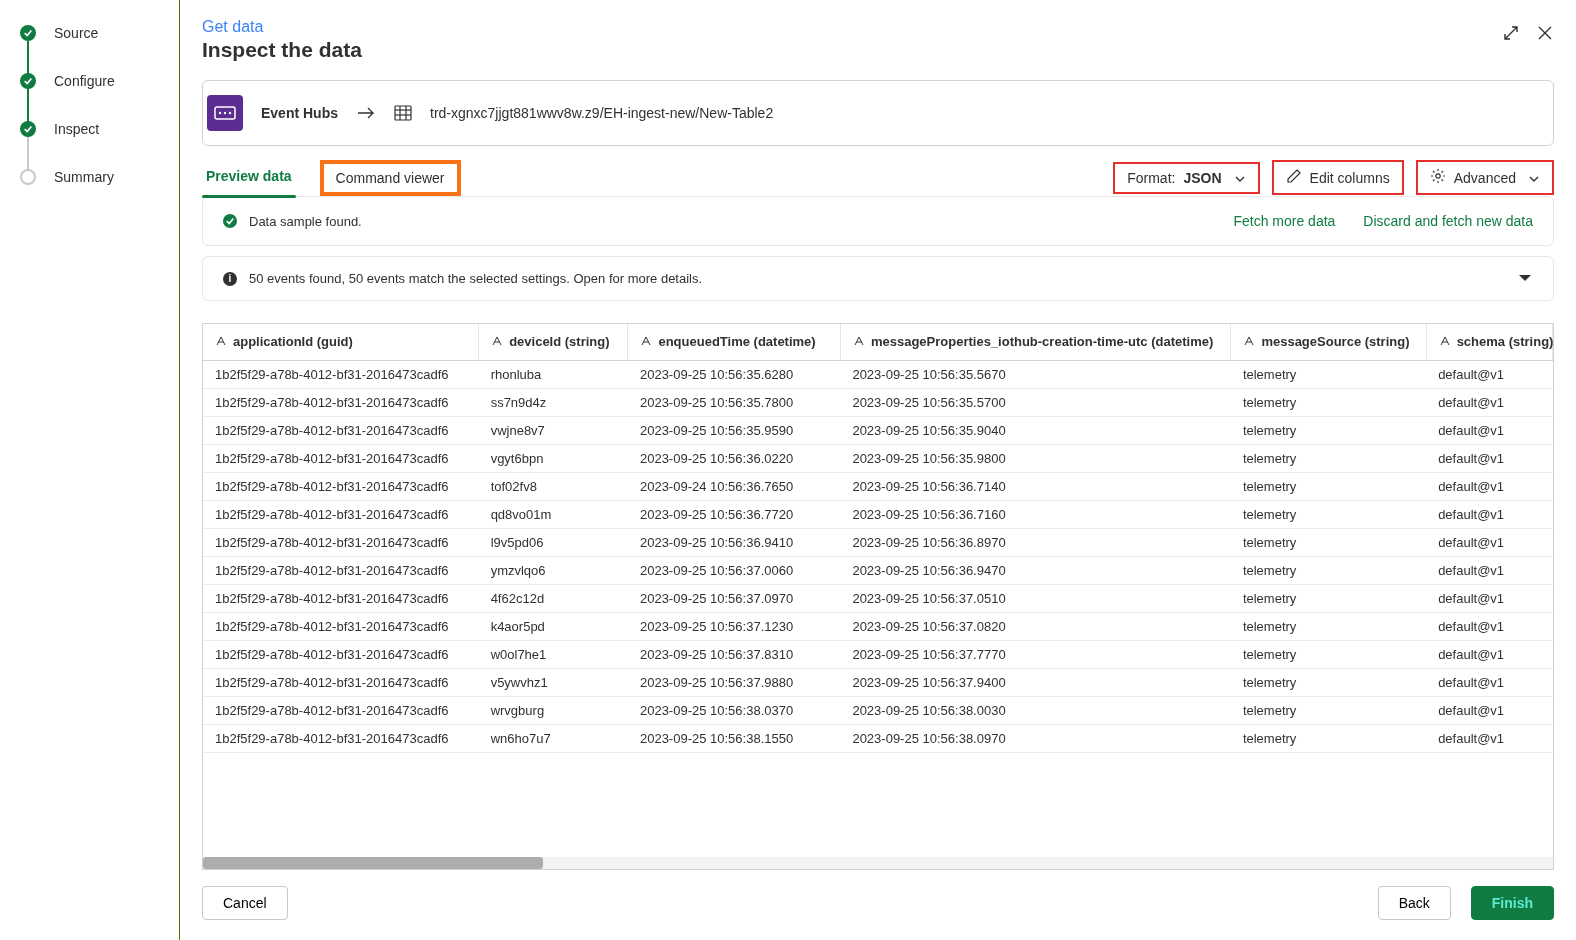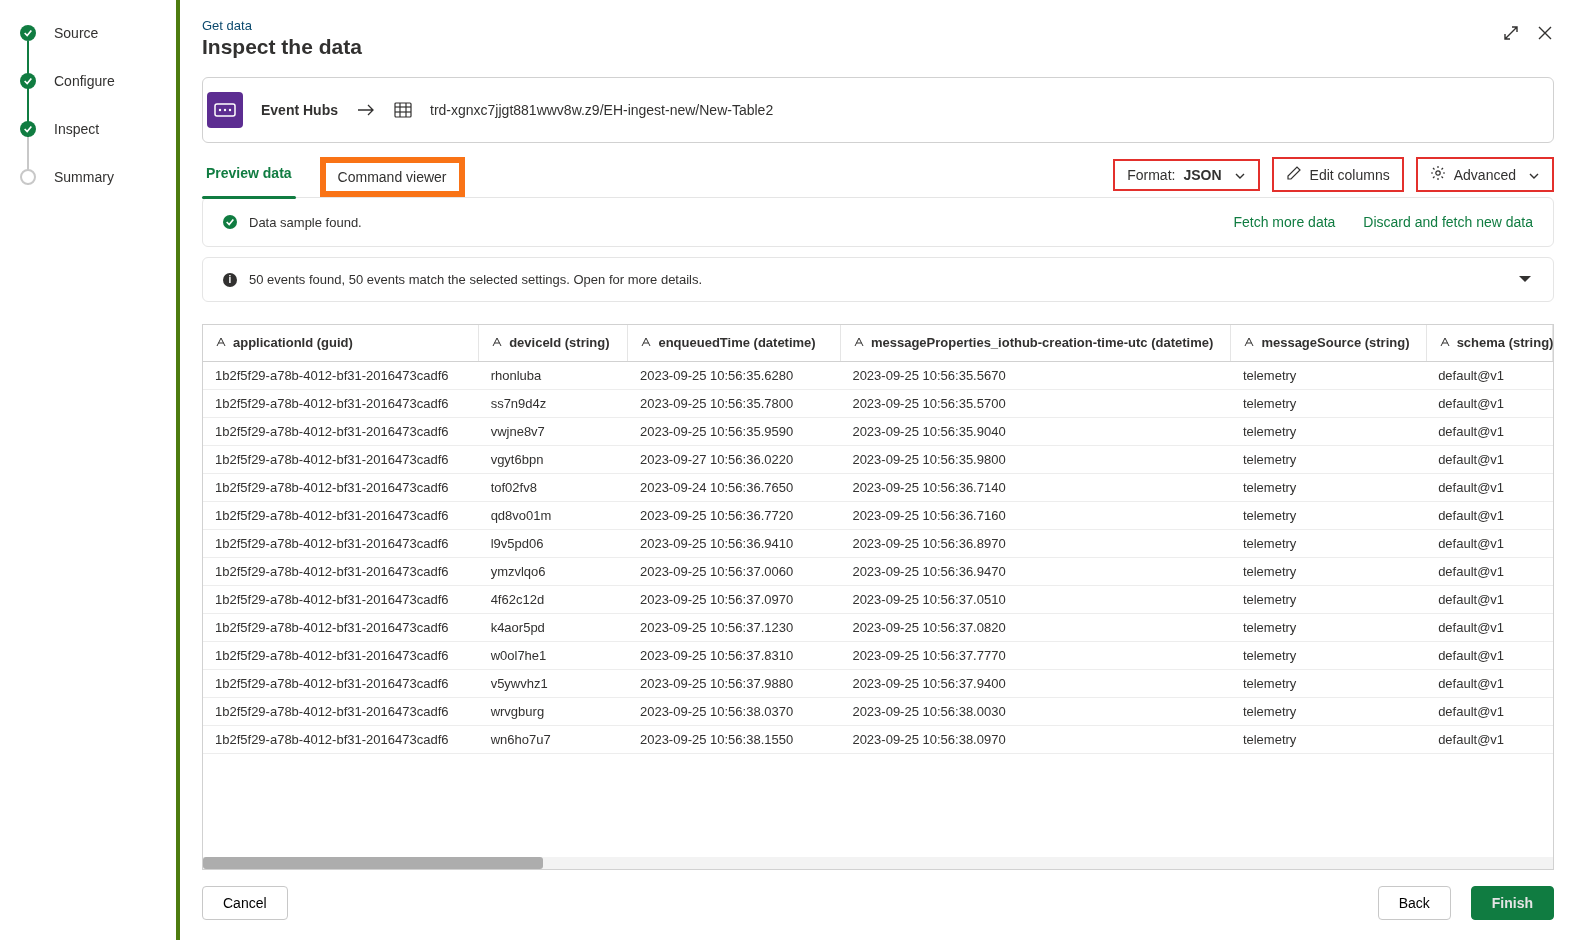--- a/index.html
+++ b/index.html
@@ -1,49 +1,49 @@
 <!DOCTYPE html>
 <html><head>
   <meta charset="utf-8">
   <style>
     * { box-sizing: border-box; margin: 0; padding: 0; }
     body { font-family: "Segoe UI", -apple-system, sans-serif; font-size: 13px; color: #323130; background: #fff; width: 1576px; height: 940px; overflow: hidden; display: flex; }
 
     
-    .sidebar { width: 180px; padding: 25px 0 18px 20px; border-right: 4px solid #4d7c0f; }
+    .sidebar { width: 180px; padding: 25px 0 18px 20px; border-right: 1px solid #4d7c0f; }
     .step { display: flex; align-items: center; margin-bottom: 32px; position: relative; }
     .step-circle { width: 16px; height: 16px; border-radius: 50%; display: flex; align-items: center; justify-content: center; margin-right: 18px; flex-shrink: 0; position: relative; z-index: 2; }
     .step-done { background: #107c41; }
     .step-done svg { width: 10px; height: 10px; }
     .step-pending { border: 2px solid #c8c8c8; background: #fff; width: 16px; height: 16px; }
     .step-label { font-size: 14px; color: #323130; }
     .step-line { position: absolute; left: 7px; top: 16px; width: 2px; height: 48px; background: #107c41; z-index: 1; }
     .step-line-pending { background: #c8c8c8; }
 
     
     .main { flex: 1; padding: 18px 22px 0 22px; display: flex; flex-direction: column; overflow: hidden; }
 
     .header-row { display: flex; align-items: flex-start; justify-content: space-between; }
-    .header-text .eyebrow { font-size: 13px; color: #0c4a6e; margin-bottom: 2px; }
+    .header-text .eyebrow { font-size: 16px; color: #3b82f6; margin-bottom: 2px; }
     .header-text .title { font-size: 21px; font-weight: 600; }
     .header-icons { display: flex; gap: 16px; padding-top: 6px; }
     .hdr-icon { cursor: pointer; }
 
     .source-bar { margin-top: 18px; border: 1px solid #d1d1d1; border-radius: 6px; padding: 14px 4px; display: flex; align-items: center; gap: 18px; }
     .source-badge { width: 36px; height: 36px; background: #5c2d91; border-radius: 4px; display: flex; align-items: center; justify-content: center; }
     .source-name { font-weight: 600; font-size: 14px; }
     .arrow-icon svg, .table-icon svg { display: block; }
     .table-path { font-size: 14px; color: #323130; }
 
     .tabs-row { margin-top: 14px; display: flex; align-items: flex-start; justify-content: space-between; }
     .tabs { display: flex; gap: 0; }
     .tab { padding: 8px 4px; margin-right: 24px; font-size: 14px; cursor: pointer; position: relative; }
     .tab.active { color: #107c41; font-weight: 600; }
     .tab.active::after { content: ''; position: absolute; left: 0; right: 0; bottom: -2px; height: 3px; background: #107c41; border-radius: 2px; }
-    .tab.boxed { border: 6px solid #f97316; padding: 6px 12px; }
+    .tab.boxed { border: 4px solid #f97316; padding: 6px 12px; }
 
     .actions { display: flex; gap: 12px; align-items: center; margin-left: 16px; }
     .action-box { border: 2px solid #e3302c; display: flex; align-items: center; padding: 6px 12px; gap: 8px; font-size: 14px; cursor: pointer; }
     .format-label { color: #323130; }
     .format-value { font-weight: 600; }
     .chevron { margin-left: 4px; }
 
     .banner { border: 1px solid #e5e5e5; border-radius: 6px; padding: 16px 20px; display: flex; align-items: center; justify-content: space-between; }
     .banner-left { display: flex; align-items: center; gap: 12px; }
     .banner-check { width: 14px; height: 14px; background: #107c41; border-radius: 50%; display: flex; align-items: center; justify-content: center; }
@@ -59,21 +59,21 @@
     table { border-collapse: collapse; width: 100%; table-layout: fixed; }
     thead th { text-align: left; padding: 10px 12px; border-bottom: 1px solid #d1d1d1; border-right: 1px solid #e5e5e5; font-weight: 600; font-size: 13px; background: #fff; position: sticky; top: 0; white-space: nowrap; }
     thead th .col-icon { display: inline-block; margin-right: 6px; vertical-align: middle; }
     tbody td { padding: 6px 12px; border-bottom: 1px solid #ededed; font-size: 13px; white-space: nowrap; overflow: hidden; text-overflow: ellipsis; }
     .hscroll-track { height: 12px; background: #f3f3f3; position: relative; }
     .hscroll-thumb { position: absolute; left: 0; top: 0; height: 12px; width: 340px; background: #adadad; border-radius: 3px; }
 
     .footer { padding: 16px 0 20px 0; display: flex; justify-content: space-between; align-items: center; }
     .btn { padding: 8px 20px; border-radius: 4px; font-size: 14px; cursor: pointer; border: 1px solid #c8c8c8; background: #fff; }
     .btn-group { display: flex; gap: 20px; }
-    .btn-primary { background: #107c41; border-color: #107c41; color: #e5e5e5; font-weight: 600; }
+    .btn-primary { background: #107c41; border-color: #107c41; color: #5eead4; font-weight: 600; }
   </style>
 </head>
 <body>
 
 <div class="sidebar">
   <div class="step">
     <div class="step-circle step-done">
       <svg viewBox="0 0 12 12">
           <path d="M2 6 L5 9 L10 3" stroke="#fff" stroke-width="2" fill="none"></path>
         </svg>
@@ -273,21 +273,21 @@
               <td>1b2f5f29-a78b-4012-bf31-2016473cadf6</td>
               <td>vwjne8v7</td>
               <td>2023-09-25 10:56:35.9590</td>
               <td>2023-09-25 10:56:35.9040</td>
               <td>telemetry</td>
               <td>default@v1</td>
             </tr>
             <tr>
               <td>1b2f5f29-a78b-4012-bf31-2016473cadf6</td>
               <td>vgyt6bpn</td>
-              <td>2023-09-27 10:56:36.0220</td>
+              <td>2023-09-25 10:56:36.0220</td>
               <td>2023-09-25 10:56:35.9800</td>
               <td>telemetry</td>
               <td>default@v1</td>
             </tr>
             <tr>
               <td>1b2f5f29-a78b-4012-bf31-2016473cadf6</td>
               <td>tof02fv8</td>
               <td>2023-09-24 10:56:36.7650</td>
               <td>2023-09-25 10:56:36.7140</td>
               <td>telemetry</td>

